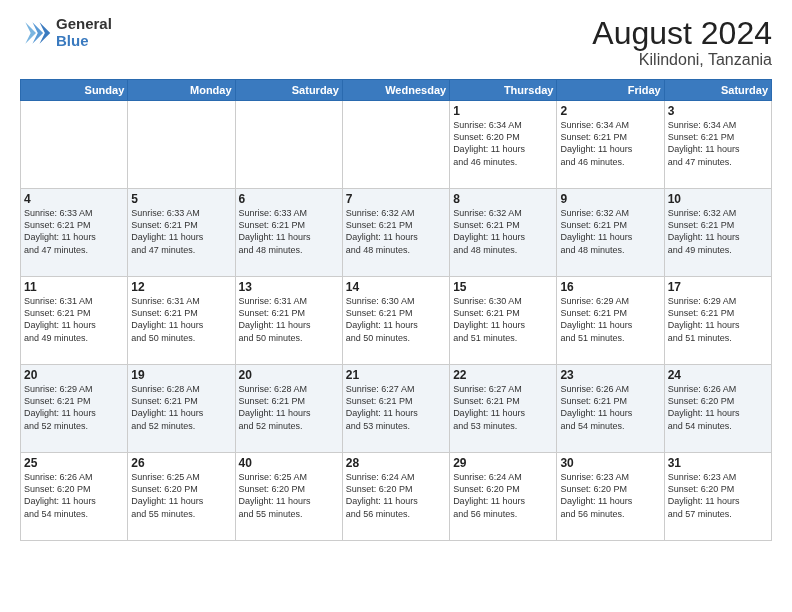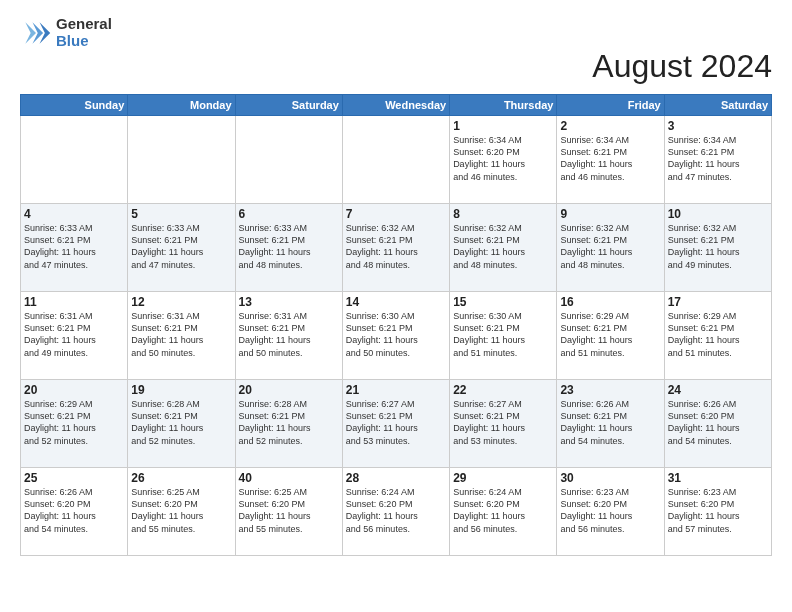--- a/index.html
+++ b/index.html
@@ -40,21 +40,20 @@
       font-size: 15px;
       font-weight: bold;
       color: #3a7abf;
     }
     .logo-icon {
       width: 32px;
       height: 32px;
     }
     .title-block {
       text-align: right;
-      margin-top: 33px;
     }
     .title-month {
       font-size: 32px;
       font-weight: normal;
       color: #222;
       line-height: 1.1;
     }
     .title-location {
       font-size: 16px;
       color: #444;
@@ -112,20 +111,21 @@
         <polygon points="14,6 26,18 14,30 20,18" fill="#5a9ad5"></polygon>
         <polygon points="6,6 18,18 6,30 12,18" fill="#7ab5e0"></polygon>
       </svg>
       <div class="logo-text">
         <span class="logo-general">General</span>
         <span class="logo-blue">Blue</span>
       </div>
     </div>
     <div class="title-block">
       <div class="title-month">August 2024</div>
+      <div class="title-location">Kilindoni, Tanzania</div>
     </div>
   </div>
 
   <table class="calendar">
     <thead>
       <tr>
         <th>Sunday</th>
         <th>Monday</th>
         <th>Saturday</th>
         <th>Wednesday</th>

